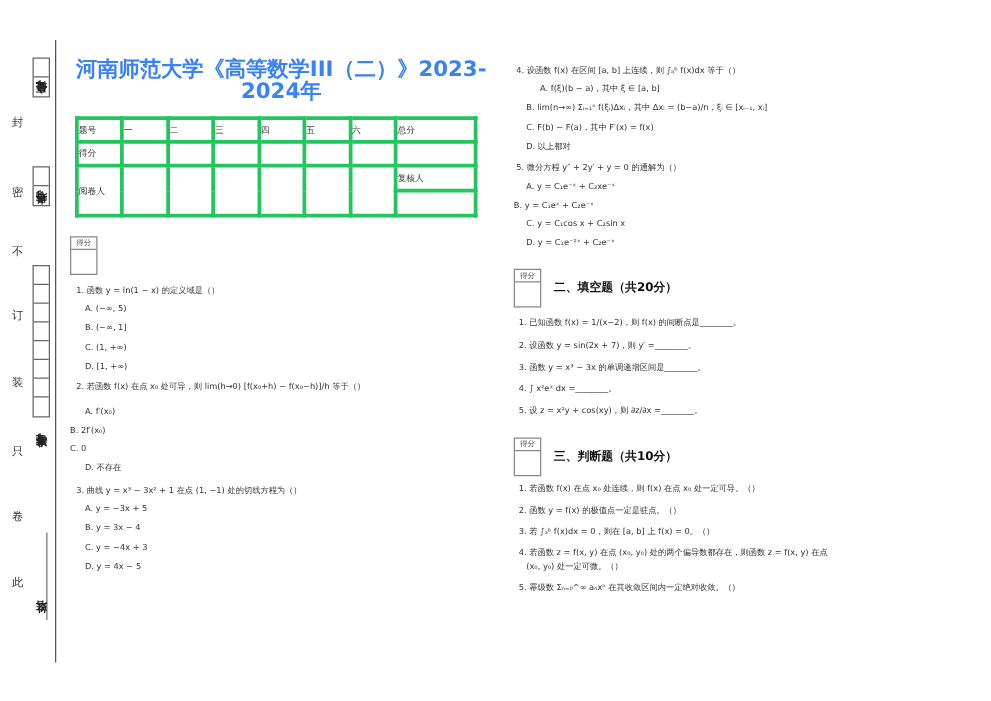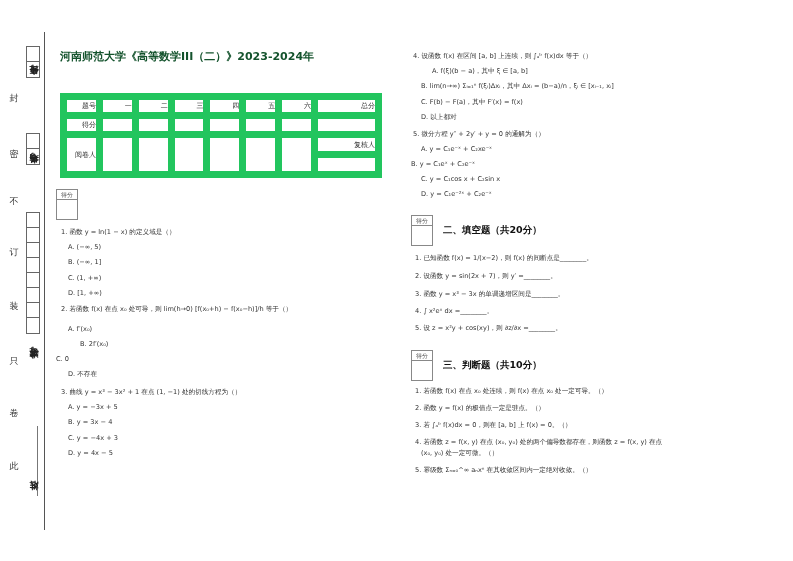--- a/index.html
+++ b/index.html
@@ -10,24 +10,24 @@
   .binding { position:absolute; left:0; top:0; width:46px; height:561px; }
   .bind-line { position:absolute; left:44px; top:32px; width:1px; height:498px; background:#555; }
   .warn-char { position:absolute; left:8px; font-size:9px; color:#333; width:12px; text-align:center; }
   .field-label { position:absolute; left:28px; font-size:9px; color:#222; writing-mode:vertical-rl; transform:rotate(180deg); font-weight:bold; letter-spacing:1px; }
   .box-col { position:absolute; left:26px; width:14px; border:1px solid #666; }
   .box-col div { height:15px; border-bottom:1px solid #666; }
   .box-col div:last-child { border-bottom:none; }
   .name-line { position:absolute; left:37px; width:1px; background:#777; }
 
   
-  .title { position:absolute; left:60px; top:48px; width:330px; text-align:left; font-size:11px; font-weight:bold; line-height:17px; color:#14532d; }
+  .title { position:absolute; left:60px; top:48px; width:330px; text-align:center; font-size:17px; font-weight:bold; line-height:17px; color:#3b82f6; }
   
   table.score { position:absolute; left:60px; top:93px; width:322px; border-collapse:collapse; font-family:"DejaVu Serif", "Liberation Serif", serif; font-size:7px; }
-  table.score td { border:7px solid #22c55e; text-align:right; height:19px; color:#333; }
+  table.score td { border:3px solid #22c55e; text-align:left; height:19px; color:#333; }
   table.score td.reviewer-cell { height:20px; }
   
   .sec { position:absolute; display:flex; align-items:center; }
   .scorebox { width:22px; border:1px solid #888; font-size:6px; color:#555; }
   .scorebox .lbl { height:10px; border-bottom:1px solid #888; text-align:center; line-height:10px; }
   .scorebox .blank { height:19px; }
   .sec-title { font-size:9.5px; font-weight:bold; margin-left:10px; color:#111; }
   
   .q { position:absolute; font-size:6.6px; color:#333; line-height:9px; white-space:nowrap; }
   .opt { position:absolute; font-size:6.6px; color:#333; line-height:9px; white-space:nowrap; }
@@ -126,21 +126,21 @@
 </div>
 
 <div class="q" style="left:61px;top:228px">1. 函数 y = ln(1 − x) 的定义域是（）</div>
 <div class="opt" style="left:68px;top:243px">A. (−∞, 5)</div>
 <div class="opt" style="left:68px;top:258px">B. (−∞, 1]</div>
 <div class="opt" style="left:68px;top:274px">C. (1, +∞)</div>
 <div class="opt" style="left:68px;top:289px">D. [1, +∞)</div>
 
 <div class="q" style="left:61px;top:305px">2. 若函数 f(x) 在点 x₀ 处可导，则 lim(h→0) [f(x₀+h) − f(x₀−h)]/h 等于（）</div>
 <div class="opt" style="left:68px;top:325px">A. f′(x₀)</div>
-<div class="opt" style="left:80px;top:340px">B. 2f′(x₀)</div>
+<div class="opt" style="left:56px;top:340px">B. 2f′(x₀)</div>
 <div class="opt" style="left:56px;top:355px">C. 0</div>
 <div class="opt" style="left:68px;top:370px">D. 不存在</div>
 
 <div class="q" style="left:61px;top:388px">3. 曲线 y = x³ − 3x² + 1 在点 (1, −1) 处的切线方程为（）</div>
 <div class="opt" style="left:68px;top:403px">A. y = −3x + 5</div>
 <div class="opt" style="left:68px;top:418px">B. y = 3x − 4</div>
 <div class="opt" style="left:68px;top:434px">C. y = −4x + 3</div>
 <div class="opt" style="left:68px;top:449px">D. y = 4x − 5</div>
 
 <div class="q" style="left:413px;top:52px">4. 设函数 f(x) 在区间 [a, b] 上连续，则 ∫ₐᵇ f(x)dx 等于（）</div>

